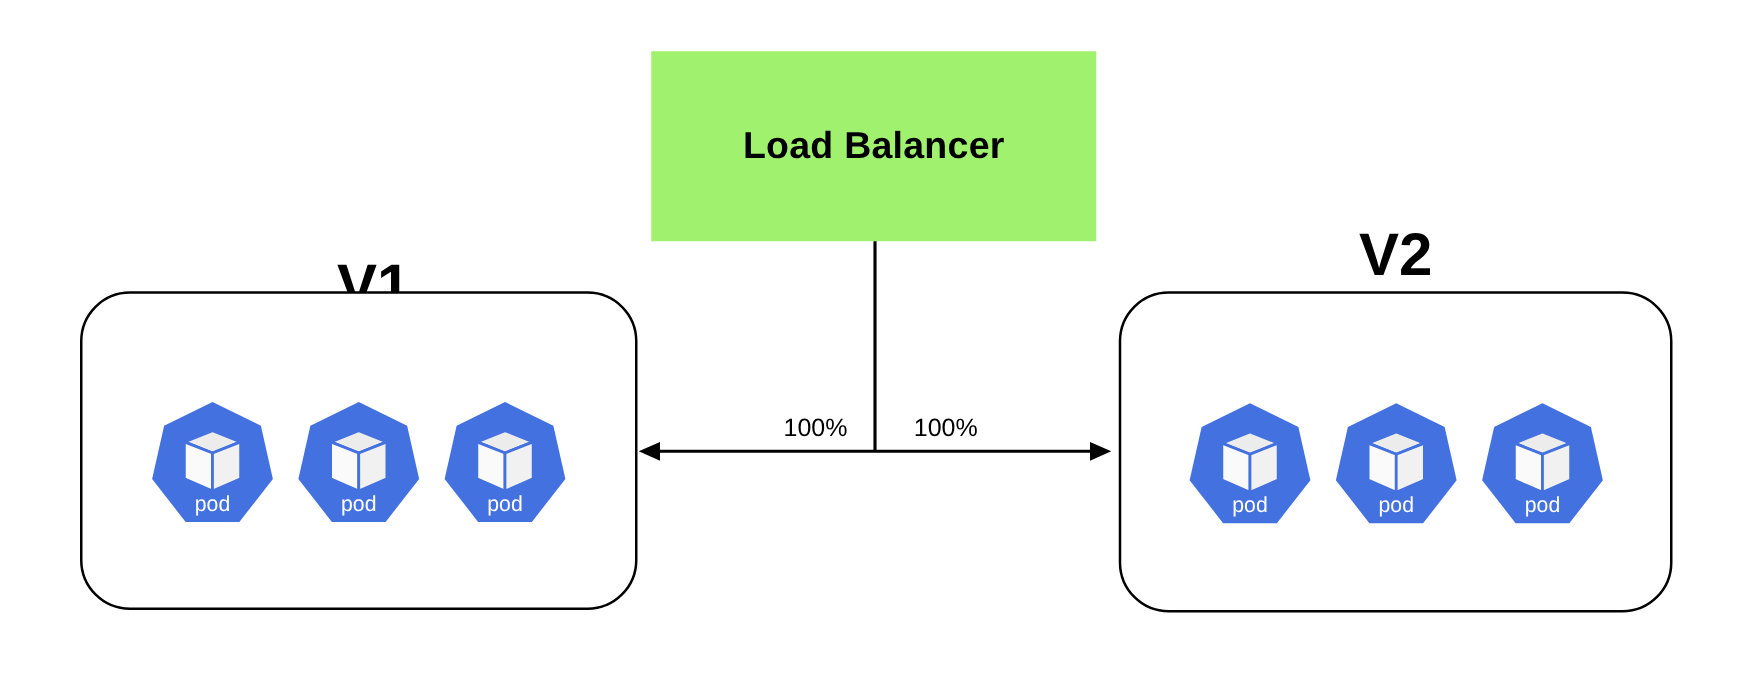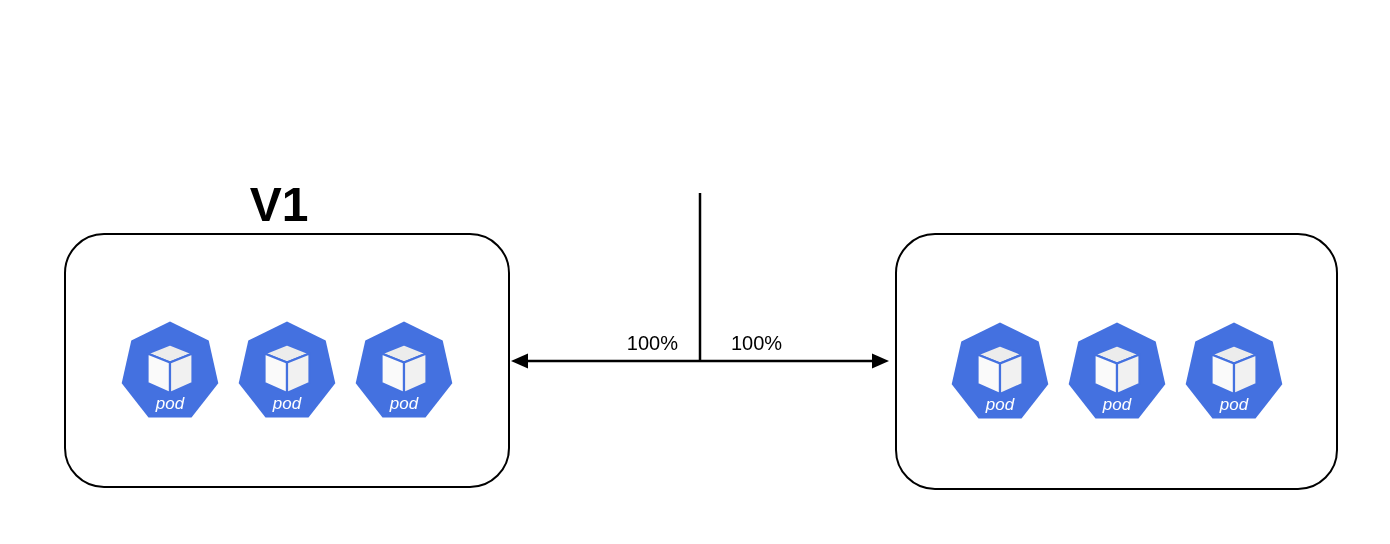--- a/index.html
+++ b/index.html
@@ -46,33 +46,32 @@
   .traffic-label.left  { left: 596px; width: 82px; text-align: right; }
   .traffic-label.right { left: 731px; width: 82px; text-align: left; }
   .group-title {
     position: absolute;
     top: 181px;
     font-size: 48px;
     font-weight: 600;
     line-height: 48px;
     text-align: center;
   }
-  .group-title.v1 { left: 56px;  width: 446px; }
+  .group-title.v1 { left: 76px;  width: 446px; margin-top: 25px; }
   .group-title.v2 { left: 895px; width: 443px; }
   .group-box {
     position: absolute;
     border: 2px solid #000;
     border-radius: 40px;
     background: #ffffff;
     display: flex;
     align-items: center;
     justify-content: center;
     gap: 17px;
     padding-top: 20px;
-    font-style: italic;
   }
   .group-box.v1 { left: 64px;  top: 233px; width: 446px; height: 255px; }
   .group-box.v2 { left: 895px; top: 233px; width: 443px; height: 257px; }
   .pod-icon { width: 100px; height: 102px; display: block; }
   .pod-hept { fill: var(--pod-blue); }
   .cube-face { stroke: var(--pod-blue); stroke-width: 2.2; stroke-linejoin: round; }
   .cube-top   { fill: #ECECEC; }
   .cube-left  { fill: #FAFAFA; }
   .cube-right { fill: #F1F1F1; }
   .pod-text {
@@ -82,20 +81,23 @@
     font-weight: 400;
   }
   .diag-line { stroke: var(--line); stroke-width: 2.5; }
   .arrow-head { fill: var(--line); }
 </style>
 </head>
 <body>
 
 <div class="canvas">
 
+  <div class="lb-box">
+    <span class="lb-label">Load Balancer</span>
+  </div>
 
   <svg class="conn-svg" viewBox="0 0 1390 544" aria-hidden="true">
     <line class="diag-line" x1="700" y1="193" x2="700" y2="361"></line>
     <line class="diag-line" x1="523" y1="361" x2="877" y2="361"></line>
     <polygon class="arrow-head" points="511,361 528,353.5 528,368.5"></polygon>
     <polygon class="arrow-head" points="889,361 872,353.5 872,368.5"></polygon>
   </svg>
 
   <div class="traffic-label left">100%</div>
   <div class="traffic-label right">100%</div>
@@ -122,20 +124,21 @@
     <svg class="pod-icon" viewBox="0 0 100 100" preserveAspectRatio="none">
       <polygon class="pod-hept" points="50,1.5 88.7,20.1 98.3,62 71.5,95.6 28.5,95.6 1.7,62 11.3,20.1"></polygon>
       <path class="cube-face cube-top" d="M50,24 L72.5,32.8 L50,41.6 L27.5,32.8 Z"></path>
       <path class="cube-face cube-left" d="M27.5,32.8 L50,41.6 L50,71.5 L27.5,61.8 Z"></path>
       <path class="cube-face cube-right" d="M50,41.6 L72.5,32.8 L72.5,61.8 L50,71.5 Z"></path>
       <text class="pod-text" x="50" y="87" text-anchor="middle">pod</text>
     </svg>
 
   </div>
 
+  <div class="group-title v2">V2</div>
   <div class="group-box v2">
 
     <svg class="pod-icon" viewBox="0 0 100 100" preserveAspectRatio="none">
       <polygon class="pod-hept" points="50,1.5 88.7,20.1 98.3,62 71.5,95.6 28.5,95.6 1.7,62 11.3,20.1"></polygon>
       <path class="cube-face cube-top" d="M50,24 L72.5,32.8 L50,41.6 L27.5,32.8 Z"></path>
       <path class="cube-face cube-left" d="M27.5,32.8 L50,41.6 L50,71.5 L27.5,61.8 Z"></path>
       <path class="cube-face cube-right" d="M50,41.6 L72.5,32.8 L72.5,61.8 L50,71.5 Z"></path>
       <text class="pod-text" x="50" y="87" text-anchor="middle">pod</text>
     </svg>
 

